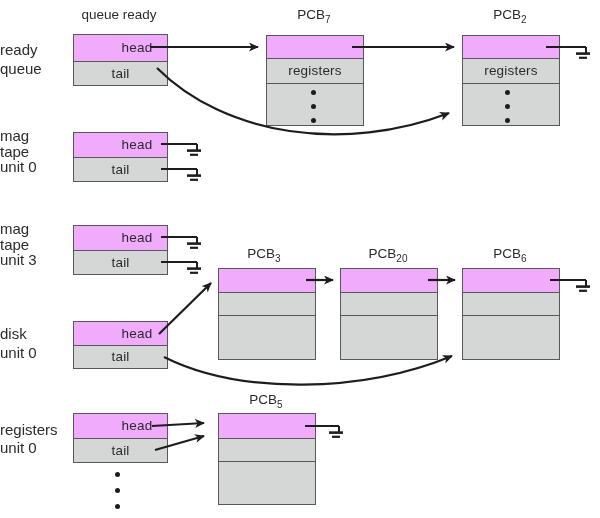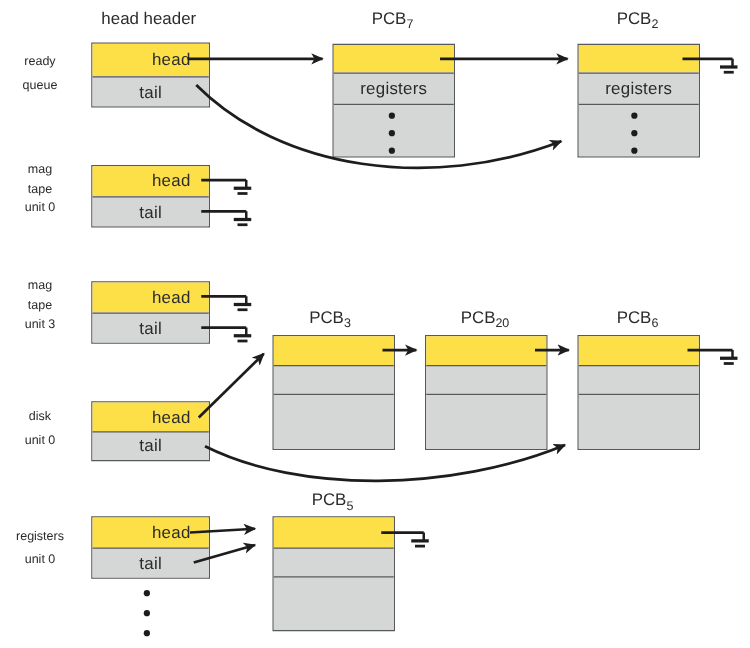--- a/index.html
+++ b/index.html
@@ -9,40 +9,40 @@
   }
   .qbox,.pcb{
     position:absolute;width:93px;border:1.6px solid #57585a;box-sizing:content-box;
   }
   .pcb{width:96px;}
   .cell{
     box-sizing:border-box;display:flex;align-items:center;justify-content:center;
     font-size:13.5px;line-height:1;letter-spacing:.2px;
   }
   .cell + .cell{border-top:1.4px solid #57585a;}
-  .c-blue{background:#fde047;padding-left:33px;}
+  .c-blue{background:#f0abfc;padding-left:33px;}
   .c-gray{background:#d5d6d6;}
   .side-label{
-    position:absolute;left:0;width:64px;text-align:center;font-size:10px;
+    position:absolute;left:0;width:64px;text-align:left;font-size:15px;
   }
   .side-label div{white-space:nowrap;}
   .top-label{
     position:absolute;transform:translateX(-50%);font-size:13.5px;white-space:nowrap;
   }
   .top-label sub{font-size:10px;}
   .dotcol{position:absolute;}
   .dot{position:absolute;width:5px;height:5px;border-radius:50%;background:#1c1c1e;}
   svg.wires{position:absolute;left:0;top:0;pointer-events:none;}
 </style>
 </head>
 <body>
 
 <div id="stage">
 
-  <div class="top-label" style="left:119px;top:7px">head header</div>
+  <div class="top-label" style="left:119px;top:7px">queue ready</div>
   <div class="top-label" style="left:314px;top:7px"><span>PCB</span><sub>7</sub></div>
   <div class="top-label" style="left:510px;top:7px"><span>PCB</span><sub>2</sub></div>
   <div class="top-label" style="left:264px;top:246px"><span>PCB</span><sub>3</sub></div>
   <div class="top-label" style="left:388px;top:246px"><span>PCB</span><sub>20</sub></div>
   <div class="top-label" style="left:510px;top:246px"><span>PCB</span><sub>6</sub></div>
   <div class="top-label" style="left:266px;top:392px"><span>PCB</span><sub>5</sub></div>
 
   <div class="side-label" style="top:40px;line-height:19px">
     <div>ready</div>
     <div>queue</div>

